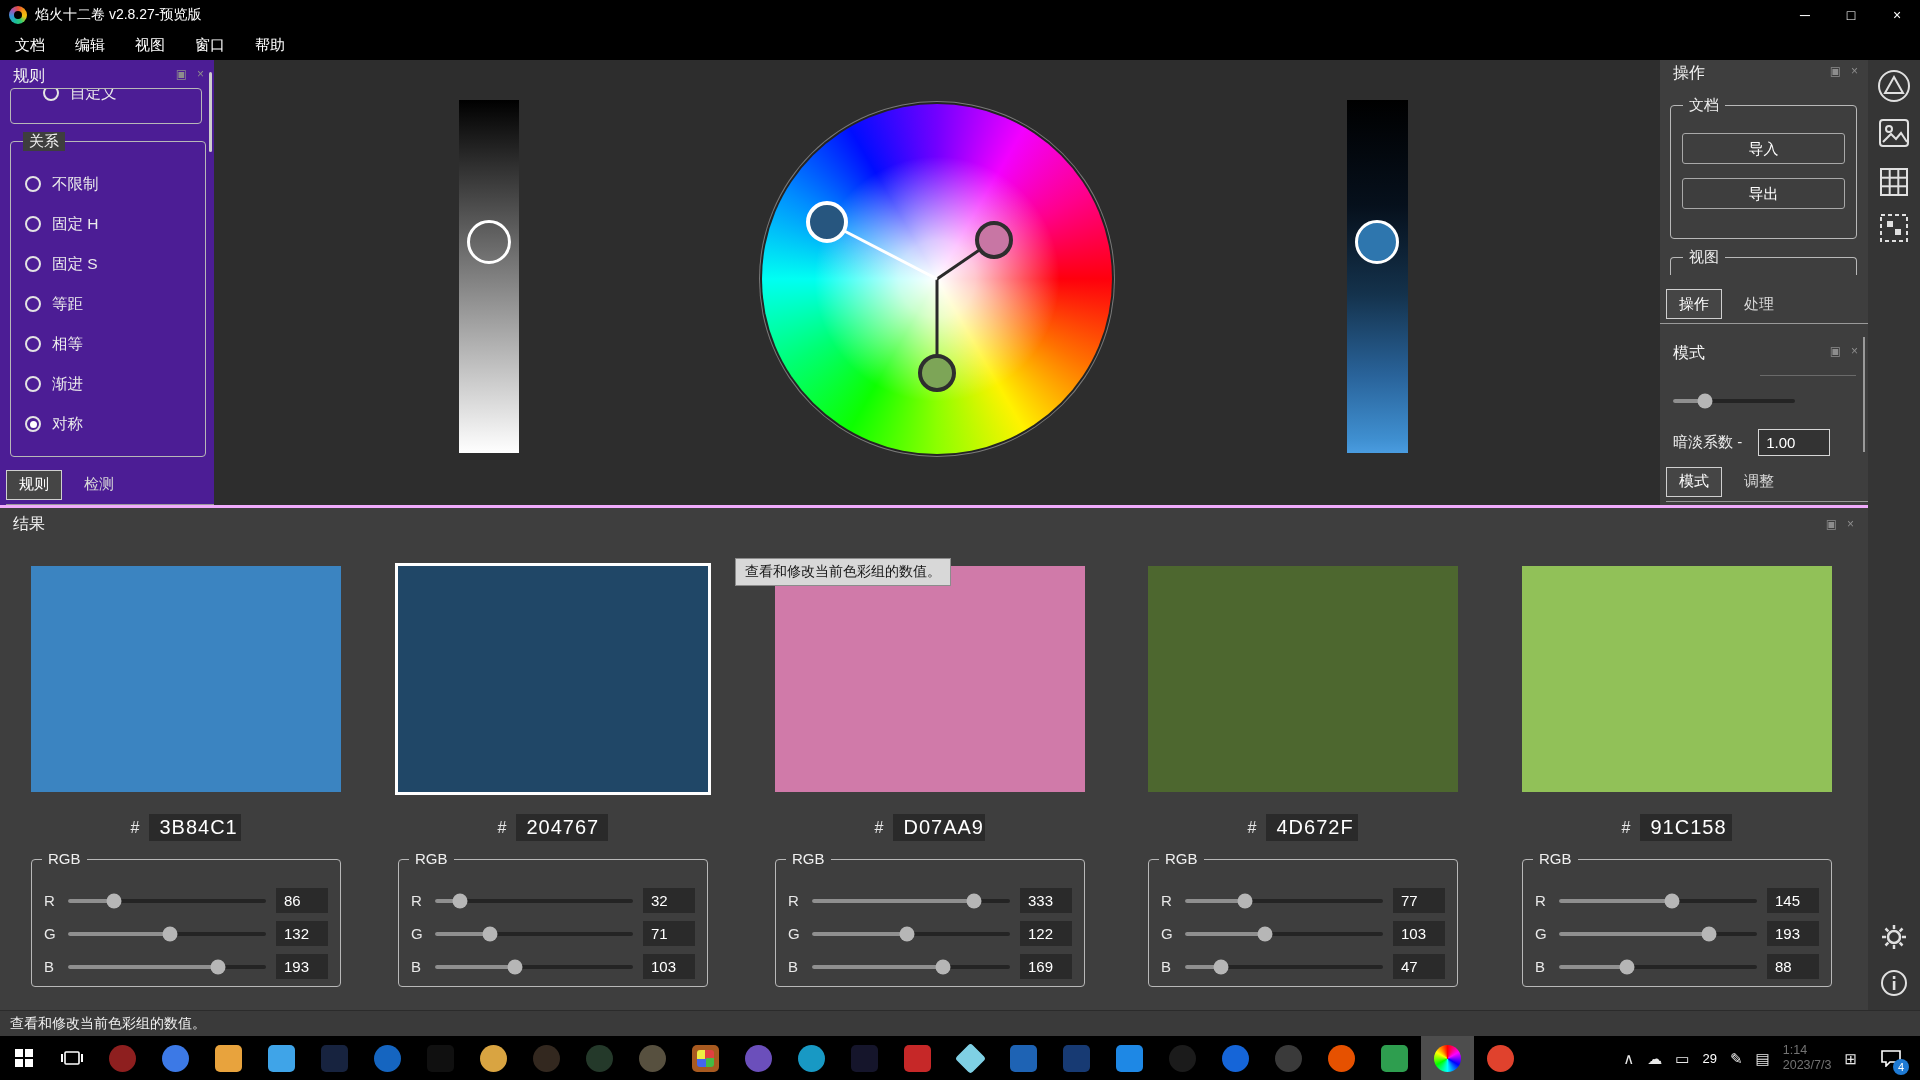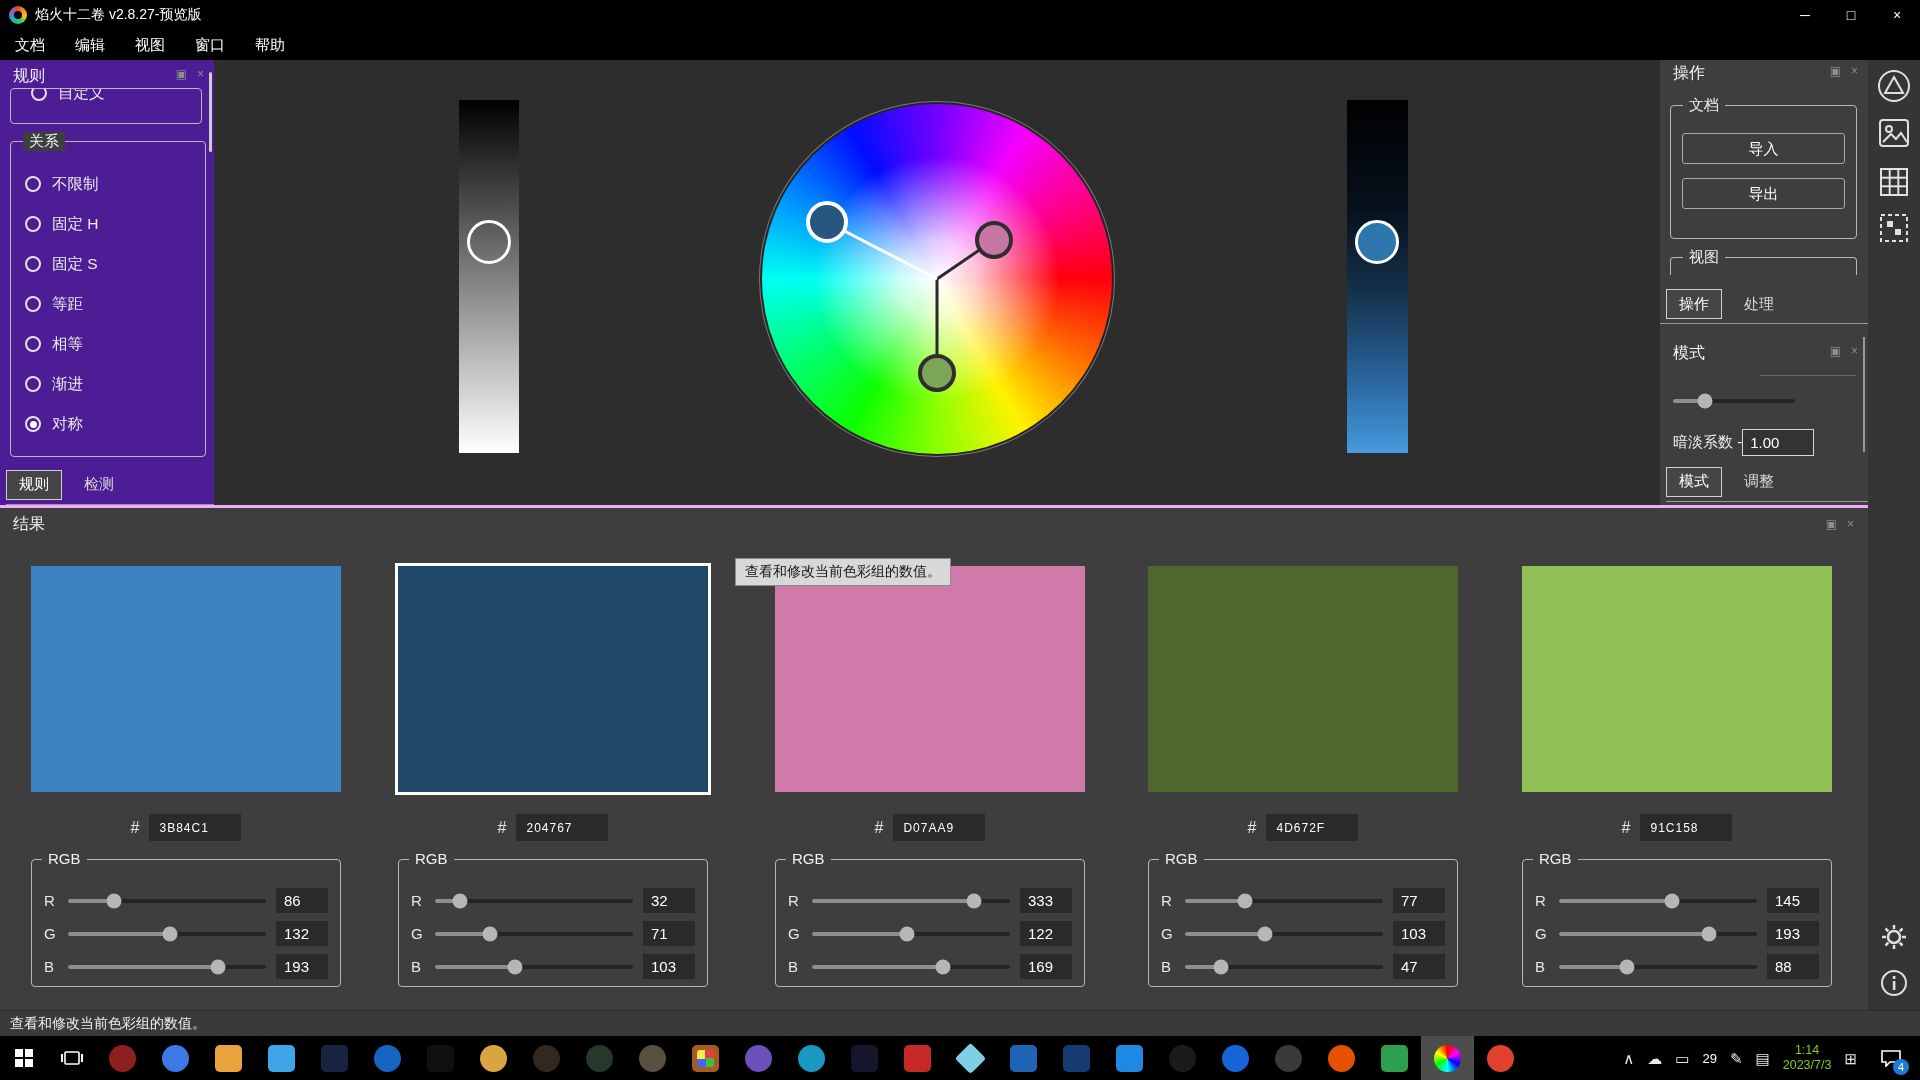--- a/index.html
+++ b/index.html
@@ -29,21 +29,21 @@
 .tab{height:30px;padding:0 12px;display:flex;align-items:center;font-size:15px;color:#d8d8d8}
 .tab.active{border:1px solid #cfcfcf;color:#fff;background:#454545}
 .hline{position:absolute;height:1px;background:#9a9a9a}
 .hslider{position:relative;height:4px;background:#242424;border-radius:2px}
 .hslider .fill{position:absolute;left:0;top:0;height:100%;background:#8f8f8f;border-radius:2px}
 .hslider .knob{position:absolute;top:50%;width:15px;height:15px;border-radius:50%;background:#b6b6b6;transform:translate(-50%,-50%)}
 
 
 #rules-panel{position:absolute;left:0;top:60px;width:214px;height:445px;background:#4c1d95}
 #clipped-box{position:absolute;left:10px;top:28px;width:192px;height:36px;border:1px solid #b8b8b8;border-radius:4px;overflow:hidden}
-#clipped-box .radio-row{position:absolute;top:-16px;left:6px}
+#clipped-box .radio-row{position:absolute;top:-16px;left:18px}
 #relation-group{left:10px;top:81px;width:196px;height:316px}
 #relation-options{padding-top:22px}
 .radio-row{display:flex;align-items:center;height:40px;padding-left:14px}
 .radio{width:16px;height:16px;border:2px solid #e4e4e4;border-radius:50%;margin-right:11px;position:relative;flex:none}
 .radio.sel::after{content:"";position:absolute;inset:2.5px;background:#fff;border-radius:50%}
 .radio-label{font-size:15.5px;color:#ececec;white-space:nowrap}
 #rules-scrollbar{position:absolute;right:2px;top:12px;width:3px;height:80px;background:#cdcdcd;border-radius:2px}
 #rules-tabbar{left:6px;right:0;bottom:0;height:40px;border-bottom:1px solid #9a9a9a}
 
 
@@ -72,40 +72,40 @@
 #btn-export{margin-top:14px}
 #view-group-stub{position:absolute;left:10px;top:200px;width:187px;height:18px;border:1px solid #b8b8b8;border-bottom:none;border-radius:4px 4px 0 0}
 #view-tabbar{left:6px;top:232px}
 #ops-hline1{left:0;top:266px;width:208px}
 #mode-title{position:absolute;left:13px;top:286px;font-size:16px;color:#f2f2f2}
 #mode-head-icons{top:287px}
 #mode-sep{left:100px;top:318px;width:96px;background:#6a6a6a}
 #mode-slider{position:absolute;left:13px;top:342px;width:122px}
 #mode-slider .fill{width:26%}
 #mode-slider .knob{left:26%}
-#dim-row{position:absolute;left:13px;top:372px;display:flex;align-items:center;gap:0}
+#dim-row{position:absolute;left:13px;top:372px;display:flex;align-items:center;gap:16px}
 #dim-input{width:72px;height:27px;border:1px solid #d6d6d6;background:#333;display:flex;align-items:center;padding-left:7px;font-size:15px;color:#fff}
 #ops-scroll{position:absolute;left:203px;top:280px;width:2px;height:115px;background:#9a9a9a}
 #ops-tabbar{left:6px;right:0;bottom:0;height:40px;border-bottom:1px solid #9a9a9a}
 
 
 #icon-strip{position:absolute;left:1868px;top:60px;width:52px;height:950px;background:#353535}
 .strip-icon{position:absolute;left:50%;transform:translateX(-50%)}
 #si-logo{top:8px}#si-image{top:58px}#si-grid{top:106px}#si-select{top:152px}
 #si-gear{top:862px}#si-info{top:908px}
 
 
 #results{position:absolute;left:0;top:505px;width:1868px;height:505px;background:#3e3e3e;border-top:3px solid #f0abfc}
 #results-head-icons{top:9px;right:14px}
 .card{position:absolute;top:58px;width:310px}
 .swatch{width:100%;height:226px}
 .card.selected .swatch{outline:3px solid #fff}
 .hexrow{display:flex;justify-content:center;align-items:center;gap:10px;margin-top:22px}
 .hash{font-size:16px;color:#e8e8e8}
-.hexbox{width:92px;height:27px;background:#2a2a2a;display:flex;align-items:center;padding-left:10px;font-size:12px;letter-spacing:1px;color:#fff}
+.hexbox{width:92px;height:27px;background:#2a2a2a;display:flex;align-items:center;padding-left:10px;font-size:20px;letter-spacing:1px;color:#fff}
 .rgb-group{position:relative;margin-top:18px;height:128px;border:1px solid #b8b8b8;border-radius:4px;padding:24px 12px 0}
 .rgb-legend{position:absolute;top:-10px;left:10px;background:#3e3e3e;padding:0 6px;font-size:15px;color:#f0f0f0}
 .chrow{display:flex;align-items:center;height:33px;gap:10px}
 .chlabel{width:14px;font-size:15px;color:#e8e8e8}
 .chrow .hslider{flex:1}
 .valbox{flex:none;width:52px;height:25px;background:#2a2a2a;display:flex;align-items:center;padding-left:8px;font-size:15px;color:#fff;overflow:hidden}
 #tooltip{position:absolute;left:735px;top:50px;background:#d8d8d8;color:#151515;border:1px solid #8c8c8c;padding:4px 9px;font-size:14px;z-index:5;white-space:nowrap}
 
 
 #statusbar{position:absolute;left:0;top:1010px;width:1920px;height:26px;background:#3a3a3a;display:flex;align-items:center;padding-left:10px;font-size:14px;color:#f0f0f0;border-top:1px solid #2b2b2b}
@@ -119,21 +119,21 @@
 .tb-ic{width:27px;height:27px}
 .tb-ic.ci{border-radius:50%}
 .tb-ic.sq{border-radius:5px}
 .tb-ic.di{border-radius:4px;transform:rotate(45deg) scale(.82)}
 .tb-ic.grid{position:relative}
 .tb-ic.grid::after{content:"";position:absolute;inset:5px;border-radius:3px;
  background:conic-gradient(#e04040 0 25%,#44bb44 0 50%,#4466ee 0 75%,#eeee44 0)}
 #tray{margin-left:auto;display:flex;align-items:center;height:44px;gap:13px;padding-right:8px}
 .tray-icon{color:#e8e8e8;font-size:15px;line-height:1}
 #tray-temp{font-size:13px;color:#fff}
-#clock{text-align:center;font-size:12.5px;line-height:15px;color:#84cc16}
+#clock{text-align:left;font-size:12.5px;line-height:15px;color:#737373}
 #notif{position:relative;width:42px;height:44px;display:flex;align-items:center;justify-content:center}
 .badge{position:absolute;right:3px;bottom:5px;min-width:16px;height:16px;border-radius:8px;background:#1e7ad4;color:#fff;font-size:11px;display:flex;align-items:center;justify-content:center;padding:0 3px}
 </style>
 </head>
 <body>
 
 <div id="titlebar">
   <div class="app-logo"></div>
   <span id="window-title">焰火十二卷 v2.8.27-预览版</span>
   <div id="win-controls">

